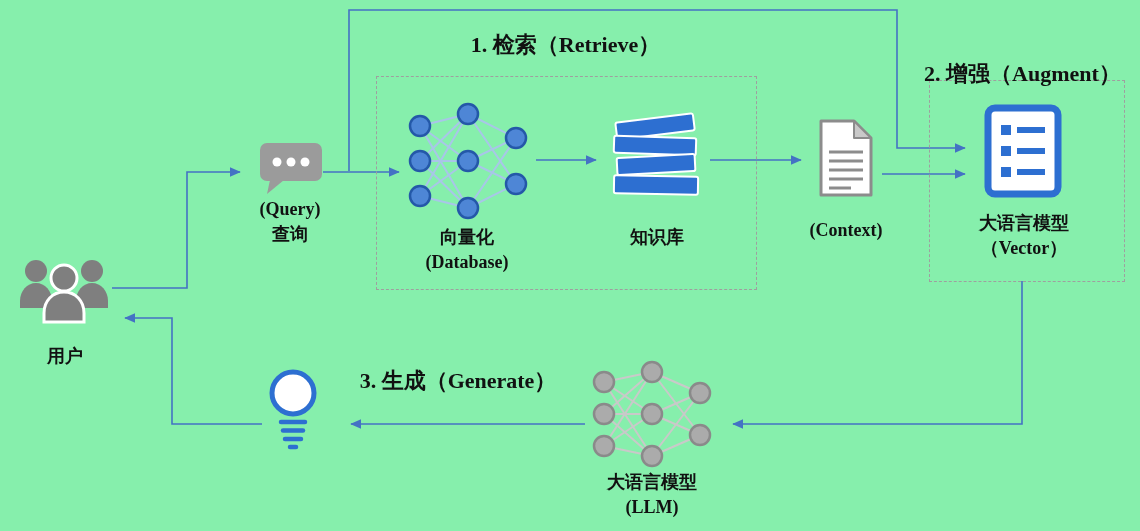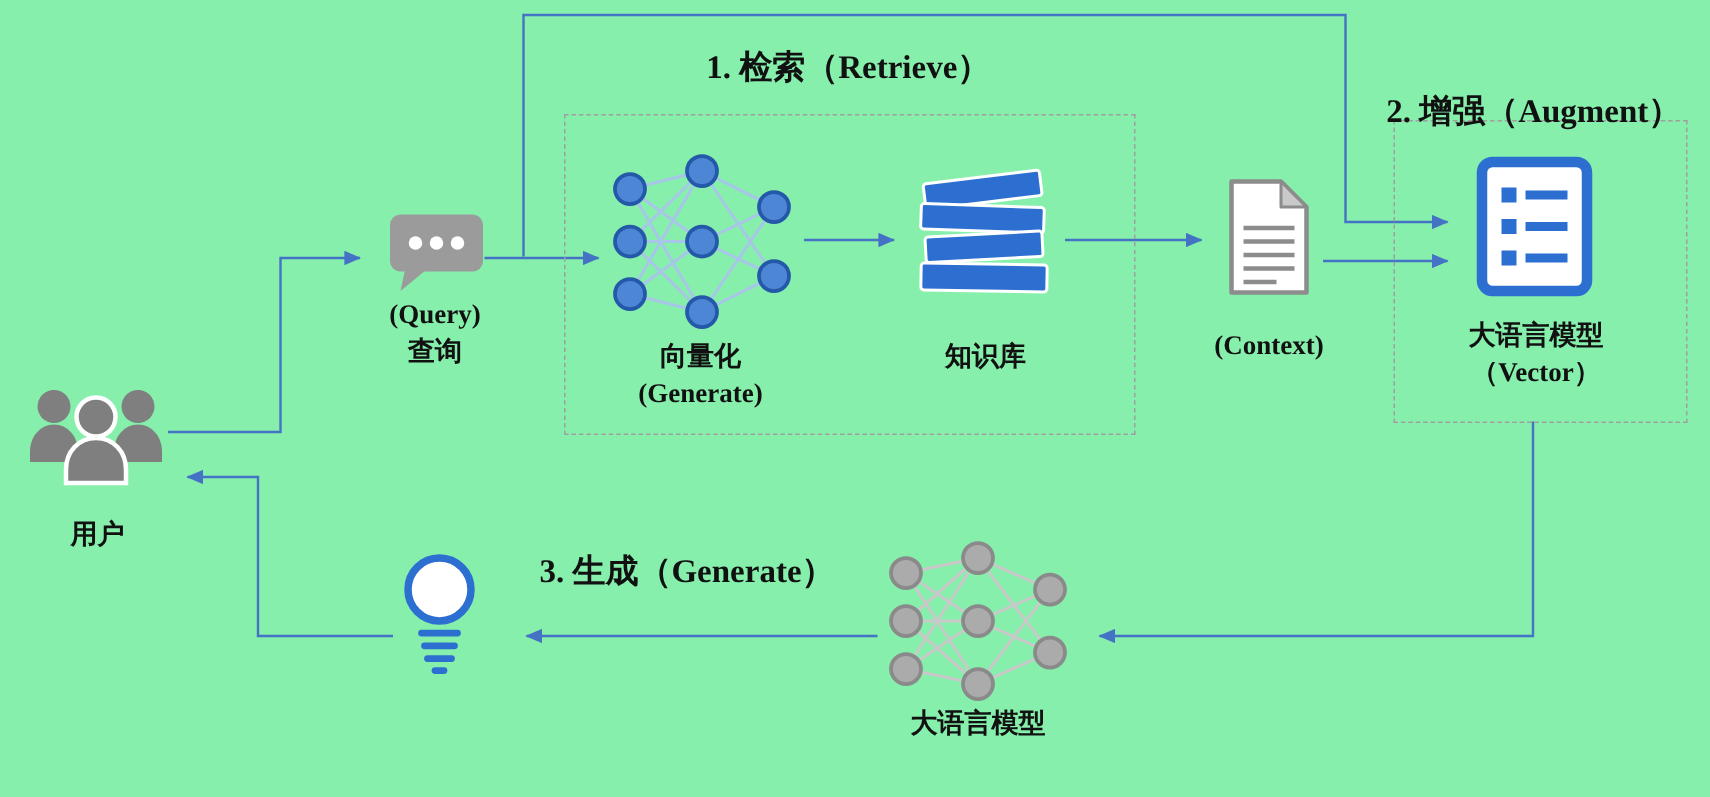--- a/index.html
+++ b/index.html
@@ -206,34 +206,35 @@
     <span>用户</span>
   </div>
 
   <div class="node-label" style="left:238px;top:197px;width:104px;">
     <span>(Query)</span>
     <span>查询</span>
   </div>
 
   <div class="node-label" style="left:398px;top:225px;width:138px;text-align:center;">
     <span>向量化</span>
-    <span>(Generate)</span>
+    <span>(Database)</span>
   </div>
 
   <div class="node-label" style="left:572px;top:225px;width:170px;">
     <span>知识库</span>
   </div>
 
   <div class="node-label" style="left:794px;top:218px;width:104px;">
     <span>(Context)</span>
   </div>
 
   <div class="node-label" style="left:957px;top:211px;width:134px;">
     <span>大语言模型</span>
     <span>（Vector）</span>
   </div>
 
   <div class="node-label" style="left:582px;top:470px;width:140px;">
     <span>大语言模型</span>
+    <span>(LLM)</span>
   </div>
 
 
 </div>
 
 </body></html>

